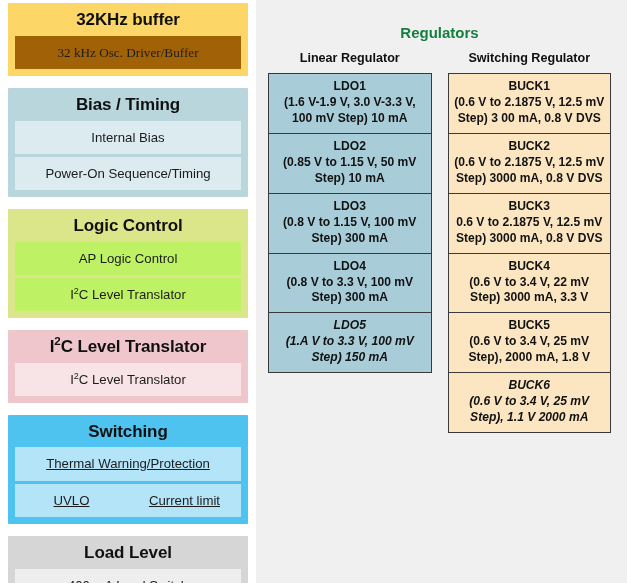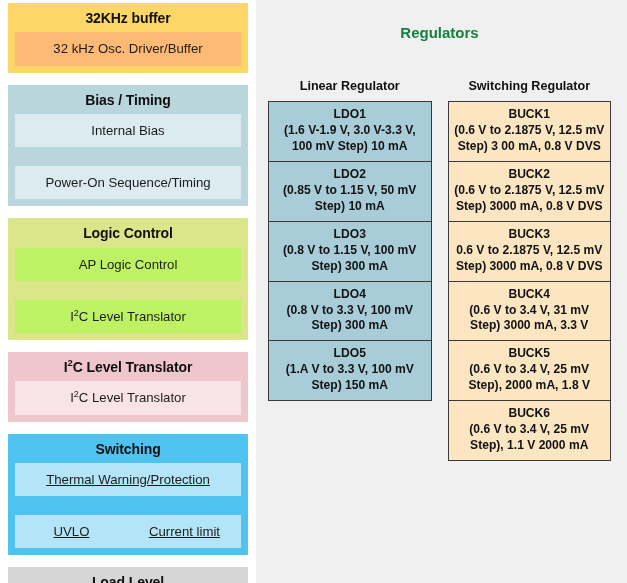--- a/index.html
+++ b/index.html
@@ -34,44 +34,44 @@
   }
   .block {
     box-sizing: border-box;
     padding: 5px 7px 7px 7px;
     margin-bottom: 12px;
     border-radius: 1px;
   }
   .block-title {
     text-align: center;
     font-weight: bold;
-    font-size: 14px;
+    font-size: 17px;
     letter-spacing: -0.1px;
     color: #101010;
     padding: 3px 0 6px 0;
     line-height: 1.1;
   }
   .sub {
     box-sizing: border-box;
     text-align: center;
     font-size: 13.2px;
     color: #1c1c1c;
     padding: 9px 4px;
     line-height: 1.15;
-    margin-bottom: 19px;
+    margin-bottom: 3px;
   }
   .sub:last-child { margin-bottom: 0; }
   .sub-row {
     display: flex;
   }
   .sub-row .sub { flex: 1 1 0; margin-bottom: 0; }
 
   
   .blk-yellow  { background: #fcd768; }
-  .blk-yellow  .sub { background: #fdba74; }
+  .blk-yellow  .sub { background: #a16207; font-family: Liberation Serif, serif; }
   .blk-teal    { background: #b9d6dd; }
   .blk-teal    .sub { background: #dcebf0; }
   .blk-green   { background: #dbe589; }
   .blk-green   .sub { background: #bef264; }
   .blk-pink    { background: #f0c6cd; }
   .blk-pink    .sub { background: #f8e4e7; }
   .blk-blue    { background: #4ec3f0; }
   .blk-blue    .sub { background: #b4e4f8; text-decoration: underline; }
   .blk-gray    { background: #d6d6d6; }
   .blk-gray    .sub { background: #eeeeee; }
@@ -91,40 +91,40 @@
     font-weight: bold;
     font-size: 15px;
     color: #15803d;
     padding: 14px 0 10px 0;
   }
   .cols {
     display: flex;
     gap: 16px;
     padding: 0 2px;
   }
-  .col { flex: 1 1 0; min-width: 0; margin-top: 28px; }
+  .col { flex: 1 1 0; min-width: 0; }
   .col-head {
     text-align: center;
     font-weight: bold;
     font-size: 12.6px;
     color: #101010;
     padding-bottom: 8px;
   }
   .cell {
     box-sizing: border-box;
     border: 1px solid #3a3a3a;
     border-bottom: none;
     text-align: center;
     font-weight: bold;
     font-size: 12.1px;
     line-height: 1.32;
     padding: 5px 5px 6px 5px;
     color: #121212;
   }
-  .cell:last-child { border-bottom: 1px solid #3a3a3a; }
+  .cell:last-child { border-bottom: 1px solid #3a3a3a; font-style: italic; }
   .cell .name { display: block; }
   .cell .spec { display: block; }
   .col-ldo  .cell { background: #a8cdd8; }
   .col-buck .cell { background: #fce6c2; }
 </style>
 </head>
 <body>
 
 <div id="root">
 
@@ -208,21 +208,21 @@
         <div class="cell">
           <span class="name">BUCK2</span>
           <span class="spec">(0.6 V to 2.1875 V, 12.5 mV Step) 3000 mA, 0.8 V DVS</span>
         </div>
         <div class="cell">
           <span class="name">BUCK3</span>
           <span class="spec">0.6 V to 2.1875 V, 12.5 mV Step) 3000 mA, 0.8 V DVS</span>
         </div>
         <div class="cell">
           <span class="name">BUCK4</span>
-          <span class="spec">(0.6 V to 3.4 V, 31 mV Step) 3000 mA, 3.3 V</span>
+          <span class="spec">(0.6 V to 3.4 V, 22 mV Step) 3000 mA, 3.3 V</span>
         </div>
         <div class="cell">
           <span class="name">BUCK5</span>
           <span class="spec">(0.6 V to 3.4 V, 25 mV Step), 2000 mA, 1.8 V</span>
         </div>
         <div class="cell">
           <span class="name">BUCK6</span>
           <span class="spec">(0.6 V to 3.4 V, 25 mV Step), 1.1 V 2000 mA</span>
         </div>
       </div>

